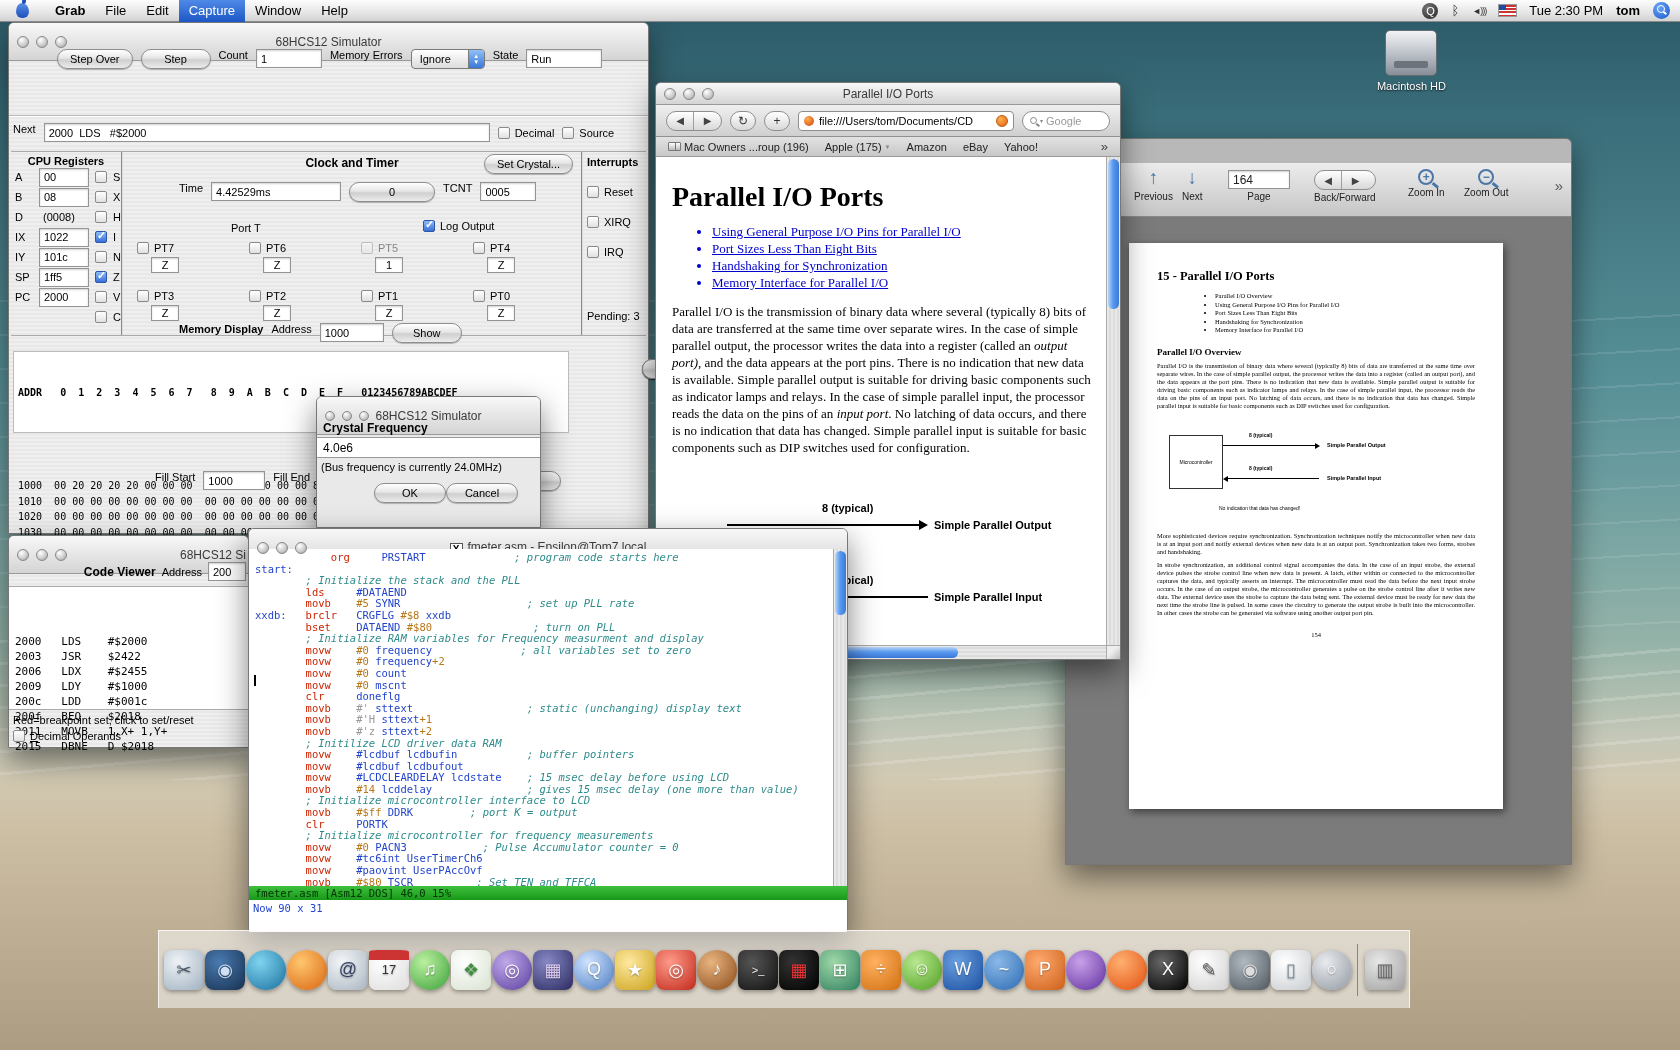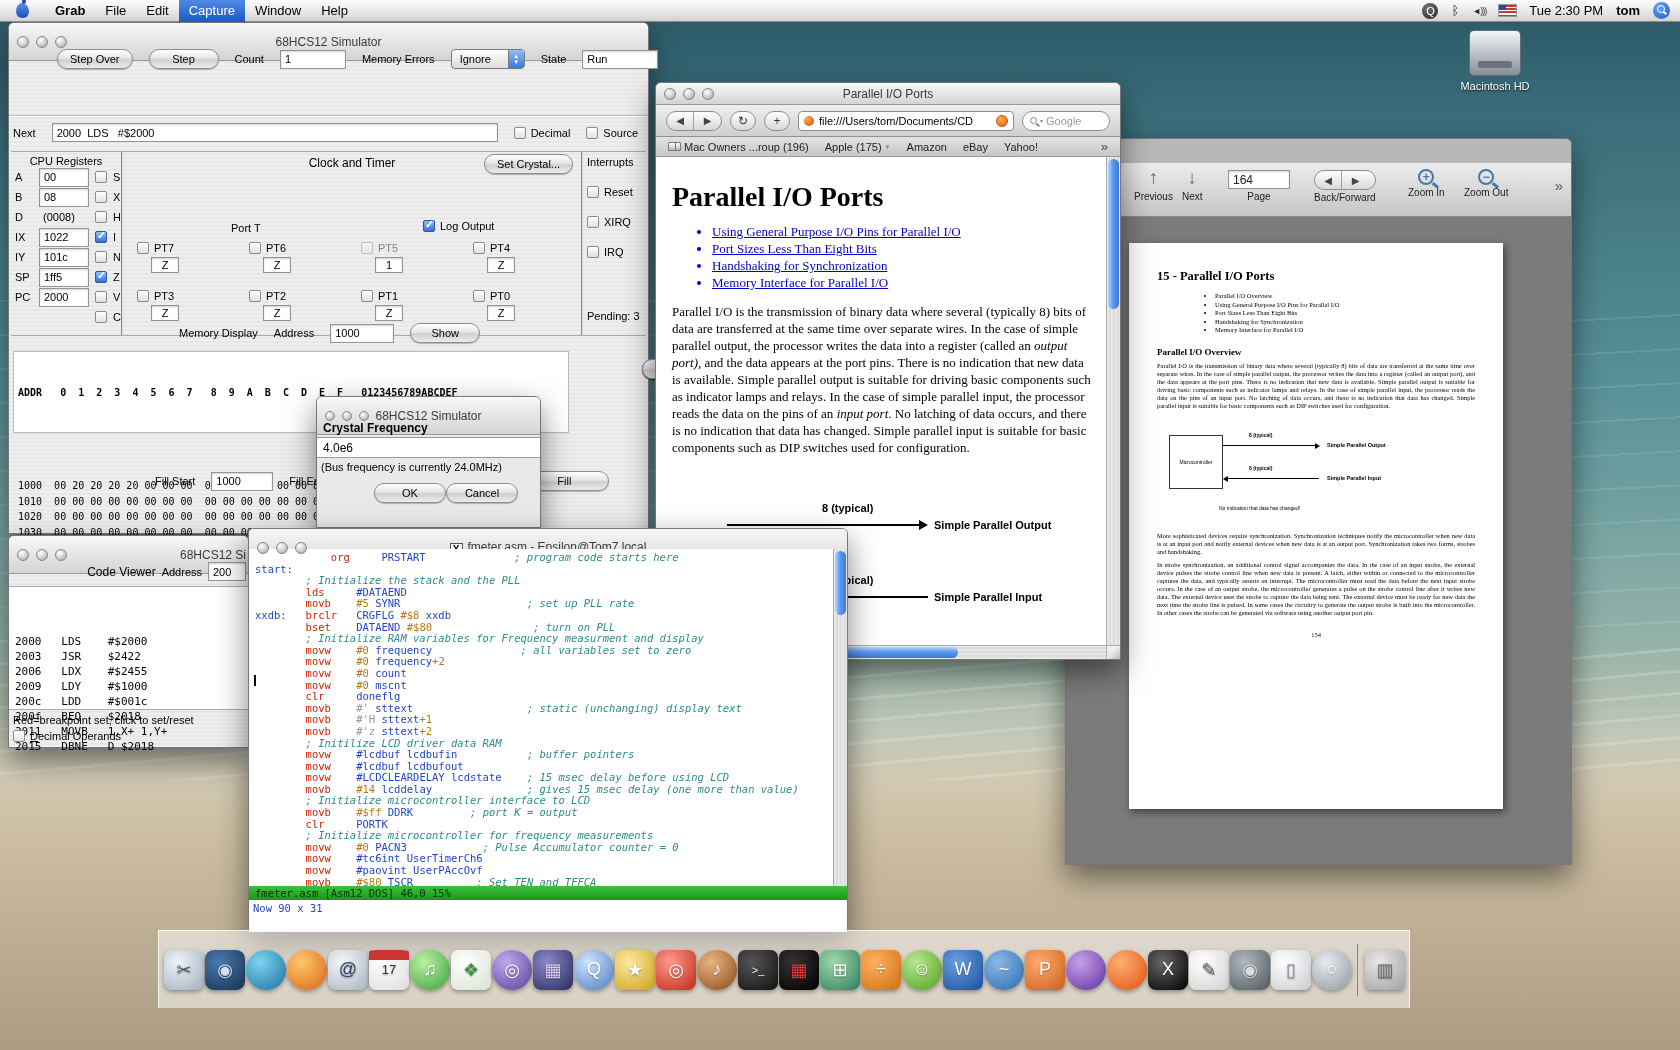--- a/index.html
+++ b/index.html
@@ -18,49 +18,49 @@
 .mq{width:16px;height:16px;border-radius:50%;background:radial-gradient(circle at 35% 30%,#777,#222);color:#fff;font-size:11px;display:flex;align-items:center;justify-content:center}
 .mbt{font-size:13px;color:#333}
 .mvol{font-size:9px;color:#333;letter-spacing:-1px}
 .flag{width:17px;height:11px;background:repeating-linear-gradient(180deg,#c33 0 1.6px,#fff 1.6px 3.2px);position:relative;box-shadow:0 0 0 1px #999}
 .flag::after{content:"";position:absolute;left:0;top:0;width:7px;height:5px;background:#224a9e}
 .mclock{font-size:13px}.muser{font-size:13px;font-weight:bold}
 .spot{width:17px;height:17px;border-radius:50%;background:radial-gradient(circle at 35% 30%,#6aa6f8,#1a56c8);position:relative}
 .spot::before{content:"";position:absolute;left:4px;top:3px;width:6px;height:6px;border:1.5px solid #fff;border-radius:50%}
 .spot::after{content:"";position:absolute;left:10px;top:10px;width:4px;height:1.5px;background:#fff;transform:rotate(40deg)}
 
-.hd{position:absolute;left:1460px;top:30px;width:70px;text-align:center;z-index:5}
+.hd{position:absolute;left:1376px;top:30px;width:70px;text-align:right;z-index:5}
 .hd-drive{width:52px;height:46px;margin:0 auto;background:linear-gradient(#f2f3f5,#b9bec6 55%,#878d96);border:1px solid #666c74;border-radius:5px;position:relative}
 .hd-drive::after{content:"";position:absolute;left:8px;bottom:7px;right:8px;height:7px;background:#6d737c;border-radius:2px}
 .hd-label{margin-top:4px;font-size:11px;color:#fff;text-shadow:0 1px 2px rgba(0,0,0,.85)}
 
 .win{position:absolute;border-radius:6px 6px 0 0;box-shadow:0 12px 30px rgba(0,0,0,.5);background:#ececec;border:1px solid #777}
 .tbar{height:38px;background:linear-gradient(#f8f8f8,#d4d4d4);border-bottom:1px solid #999;border-radius:5px 5px 0 0;display:flex;align-items:center;position:relative;font-size:12px;color:#444}
 .lights{display:flex;gap:7px;margin-left:8px;z-index:2}
 .lt{width:12px;height:12px;border-radius:50%;background:radial-gradient(circle at 35% 30%,#fff,#c4c4c4 65%,#8f8f8f);border:1px solid #888}
 .lt.sm{width:10px;height:10px}
 .ttl{position:absolute;left:0;right:0;text-align:center;pointer-events:none;color:#3a3a3a}
 .aq{display:inline-flex;align-items:center;justify-content:center;height:20px;padding:0 12px;border-radius:11px;border:1px solid #8e8e8e;background:linear-gradient(#fff,#e6e6e6 45%,#cfcfcf 55%,#ececec);box-shadow:0 1px 1px rgba(0,0,0,.25);font-size:11px;color:#000;white-space:nowrap}
 .aq.dis{color:#aaa;border-color:#b8b8b8;box-shadow:none}
 .tfd{background:#fff;border:1px solid #949494;height:19px;font-size:11px;display:flex;align-items:center;padding:0 4px;box-shadow:inset 0 1px 2px rgba(0,0,0,.18);white-space:pre}
 .lbl{font-size:11px;color:#000;white-space:nowrap}
-.lbl.b{font-weight:normal}
+.lbl.b{font-weight:bold}
 .cbx{width:12px;height:12px;border:1px solid #8a8a8a;border-radius:2px;background:linear-gradient(#fff,#e0e0e0);flex:none;position:relative}
 .cbx.on{background:linear-gradient(#8cbcf8,#3a6fd8);border-color:#2a55a8}
 .cbx.on::after{content:"✓";position:absolute;left:1px;top:-3px;color:#fff;font-size:11px;font-weight:bold}
 .cbrow{display:flex;align-items:center;gap:5px}
 .dis12 .cbx,.dis12 .lbl{opacity:.45}
 .popup{height:20px;border:1px solid #7a7a7a;border-radius:4px;background:linear-gradient(#fff,#dcdcdc);display:flex;align-items:center;font-size:11px;padding-left:8px;position:relative}
 .popup .pr{margin-left:auto;width:16px;height:18px;background:linear-gradient(#8fc0f8,#3a78d8);border-left:1px solid #7a7a7a;border-radius:0 3px 3px 0;color:#fff;display:flex;flex-direction:column;align-items:center;justify-content:center}
 .popup .pr::before{content:"▲";font-size:6px;line-height:6px}
 .popup .pr::after{content:"▼";font-size:6px;line-height:6px}
 .mono{font-family:"DejaVu Sans Mono",monospace;white-space:pre}
 
 #sim{left:8px;top:22px;width:641px;height:512px;background:repeating-linear-gradient(0deg,#efefef 0 2px,#e8e8e8 2px 4px)}
-#sim .row{position:absolute;display:flex;align-items:center;gap:16px}
+#sim .row{position:absolute;display:flex;gap:8px}
 .hline{position:absolute;left:0;right:0;height:1px;background:#bbb;box-shadow:0 1px 0 #fff}
 .panelbox{position:absolute;left:2px;right:2px;top:128px;height:185px;border-top:1px solid #aaa;border-bottom:1px solid #aaa;display:flex}
 .panel{position:relative;height:100%}
 .pdiv{border-right:2px groove #ddd}
 .regrow{display:flex;align-items:center;height:20px;gap:6px;padding-left:4px}
 .regname{width:18px;font-size:11px}
 .regval{width:50px}
 .regval.plain{background:none;border:none;box-shadow:none}
 .ptcell{position:absolute;width:110px}
 .ptbox{width:28px;height:16px;margin:3px 0 0 14px;background:#fff;border:1px solid #949494;font-size:11px;display:flex;align-items:center;justify-content:center;box-shadow:inset 0 1px 2px rgba(0,0,0,.18)}
@@ -269,20 +269,27 @@
               <span class="tfd regval plain"></span>
               <span class="cbx"></span>
               <span class="lbl">C</span>
             </div>
           </div>
       </div>
 
       <div class="panel pdiv" style="width:460px">
         <div class="lbl b" style="text-align:center;padding-top:4px;font-size:12px">Clock and Timer</div>
         <span class="aq" style="position:absolute;right:8px;top:2px">Set Crystal...</span>
+        <div class="row" style="top:30px;left:56px;position:absolute">
+          <span class="lbl">Time</span>
+          <span class="tfd" style="width:130px">4.42529ms</span>
+          <span class="aq" style="width:86px">0</span>
+          <span class="lbl">TCNT</span>
+          <span class="tfd" style="width:56px">0005</span>
+        </div>
         <span class="lbl" style="position:absolute;left:108px;top:70px">Port T</span>
         <span class="cbrow" style="position:absolute;left:300px;top:68px">
             <span class="cbx on"></span>
             <span class="lbl">Log Output</span>
           </span>
         <div id="ptgrid">
 
             <div class="ptcell" style="left: 14px; top: 90px; position: absolute;">
               <span class="cbrow">
                 <span class="cbx"></span>

